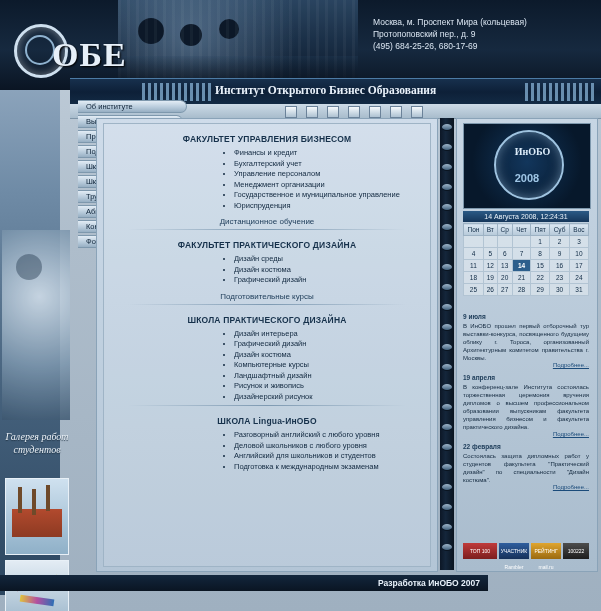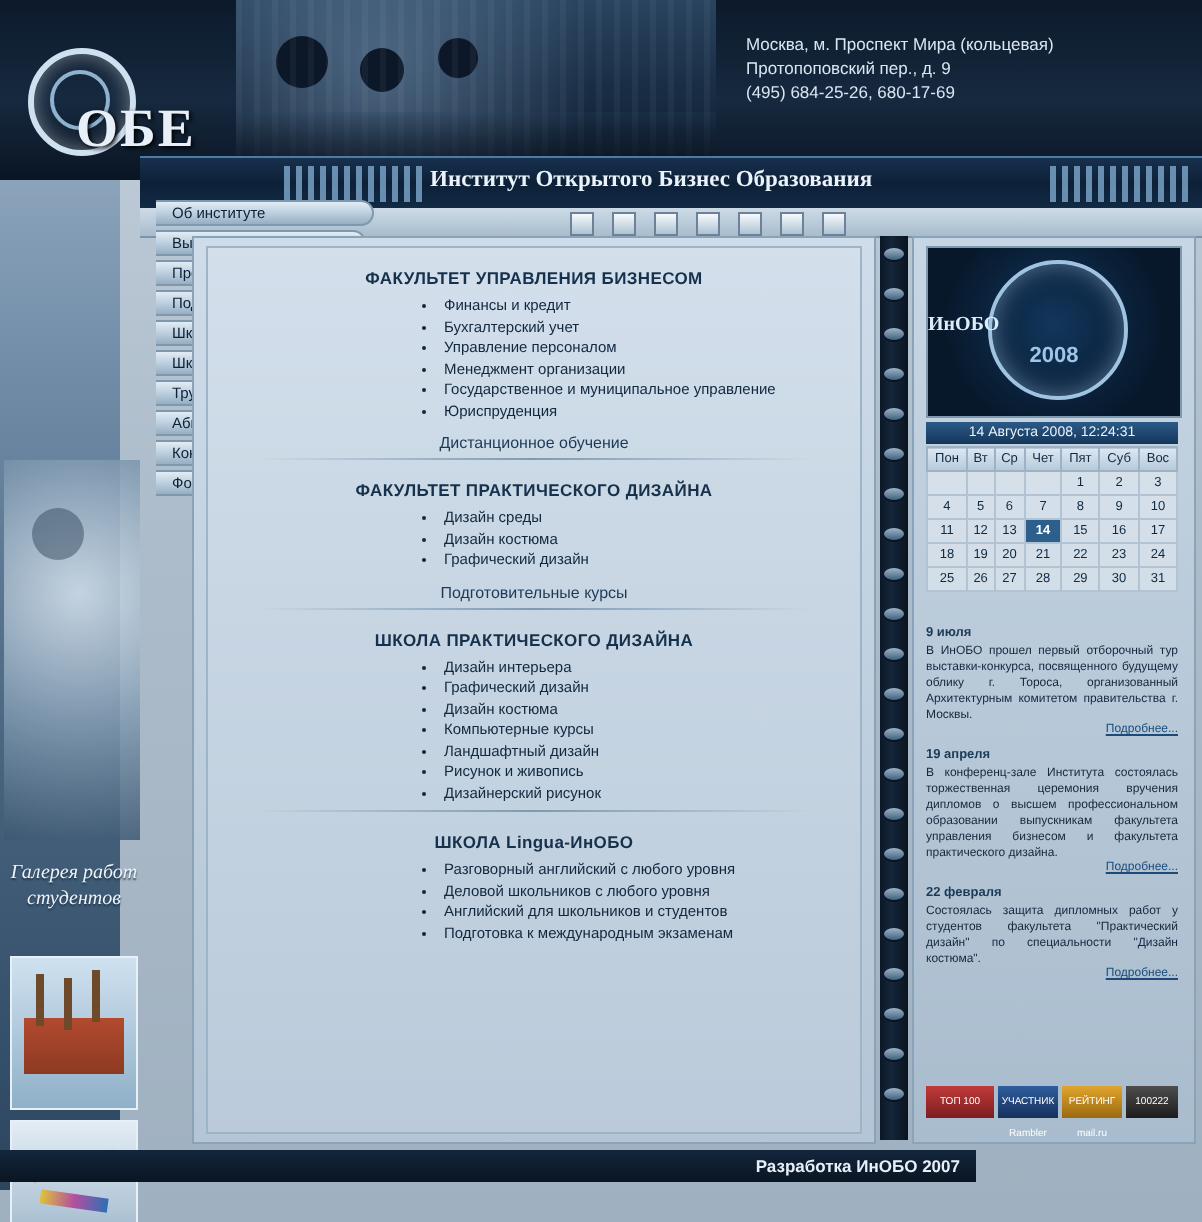--- a/index.html
+++ b/index.html
@@ -30,23 +30,23 @@
   .addr{position:absolute;right:8px;top:16px;width:220px;color:#dbe6f2;
         font-size:8.5px;line-height:12px;text-align:left;}
   .addr div{white-space:nowrap;}
 
   
   .logo{position:absolute;left:4px;top:18px;width:112px;height:64px;}
   .logo .ring{position:absolute;left:10px;top:6px;width:48px;height:48px;border-radius:50%;
         border:3px solid #cfe0ef;box-shadow:inset 0 0 10px rgba(255,255,255,.4);}
   .logo .ring:before{content:"";position:absolute;left:8px;top:8px;width:26px;height:26px;
         border-radius:50%;border:2px solid #8fb2cf;}
-  .logo .txt{position:absolute;left:34px;top:18px;font-size:27px;letter-spacing:1px;
+  .logo .txt{position:absolute;left:48px;top:18px;font-size:34px;letter-spacing:1px;
         color:#e7f0f9;font-family:"Liberation Serif",serif;font-weight:bold;
-        text-shadow:1px 1px 2px #000;margin-top:13px;}
+        text-shadow:1px 1px 2px #000;}
 
   
   .titlebar{position:absolute;left:70px;top:78px;width:531px;height:26px;
         background:linear-gradient(180deg,#17304d 0%,#0d2038 50%,#132b45 100%);
         border-top:1px solid #4c7ba5;border-bottom:1px solid #06101c;}
   .titlebar .tt{position:absolute;left:145px;top:5px;color:#eaf2fb;font-size:11.5px;font-weight:bold;
         font-family:"Liberation Serif",serif;}
   .bars{position:absolute;top:4px;height:18px;width:70px;
         background:repeating-linear-gradient(90deg,#7fa9cc 0 3px,rgba(0,0,0,0) 3px 6px);opacity:.8;}
   .bars.l{left:72px;} .bars.r{right:6px;}
@@ -104,40 +104,40 @@
   .center{position:absolute;left:96px;top:118px;width:340px;height:452px;
         background:linear-gradient(180deg,#cfdcea 0%,#c2d2e1 40%,#b3c5d6 100%);
         border:1px solid #8aa3b8;}
   .center .inner{position:absolute;left:6px;top:4px;width:326px;height:442px;
         border:1px solid #9fb4c6;background:rgba(255,255,255,.10);overflow:hidden;}
   .secthead{text-align:center;font-size:8.5px;font-weight:bold;color:#16314b;
         margin:10px 0 4px;letter-spacing:.2px;}
   .rule{height:1px;background:linear-gradient(90deg,rgba(120,150,180,0),#7e9ab2,rgba(120,150,180,0));
         margin:3px 24px;}
   ul.lst{margin:2px 0 2px 0;padding-left:118px;list-style:disc;}
-  ul.lst li{font-size:7.5px;line-height:10.5px;color:#11283f;}
+  ul.lst li{font-size:7.5px;line-height:10.5px;color:#11283f;margin-left:12px;}
   ul.lst li a{color:#11283f;text-decoration:none;}
   .subhead{text-align:center;font-size:8px;font-weight:normal;color:#1b3a57;margin:6px 0 2px;}
 
   
   .spiral{position:absolute;left:440px;top:118px;width:14px;height:452px;
         background:linear-gradient(90deg,#0c1726,#14263b 40%,#0a141f);}
   .spiral i{position:absolute;left:2px;width:10px;height:6px;border-radius:50%;
         background:linear-gradient(180deg,#9fb6cb,#41607c);box-shadow:0 1px 0 #0a1420;}
 
   
   .right{position:absolute;left:456px;top:118px;width:140px;height:452px;
         background:linear-gradient(180deg,#c7d6e4,#a9bccd);border:1px solid #8aa3b8;}
   .clockbox{position:absolute;left:6px;top:4px;width:126px;height:84px;
         background:radial-gradient(circle at 50% 45%,#12365c,#07182b 70%);
         border:1px solid #7e98ad;}
   .clockbox .dial{position:absolute;left:30px;top:6px;width:66px;height:66px;border-radius:50%;
         border:2px solid #9fc3e0;box-shadow:inset 0 0 12px rgba(160,200,235,.5);}
-  .clockbox .brand{position:absolute;left:0;top:22px;width:137px;text-align:left;
-        color:#dcecfa;font-size:10px;font-weight:bold;font-family:"Liberation Serif",serif;margin-top:11px;}
+  .clockbox .brand{position:absolute;left:0;top:22px;width:137px;text-align:center;
+        color:#dcecfa;font-size:10px;font-weight:bold;font-family:"Liberation Serif",serif;}
   .clockbox .yr{position:absolute;left:0;top:48px;width:126px;text-align:center;
         color:#9fc6e6;font-size:11px;font-weight:bold;}
 
   .calhead{position:absolute;left:6px;top:92px;width:126px;height:11px;
         background:linear-gradient(180deg,#2b5a86,#15365a);color:#eaf3fb;font-size:7px;
         text-align:center;line-height:11px;}
   table.cal{position:absolute;left:6px;top:104px;width:126px;border-collapse:collapse;
         font-size:6.5px;color:#0f2a44;}
   table.cal th{background:linear-gradient(180deg,#dbe7f2,#b6c9d9);border:1px solid #9db2c4;
         font-weight:normal;height:9px;}

